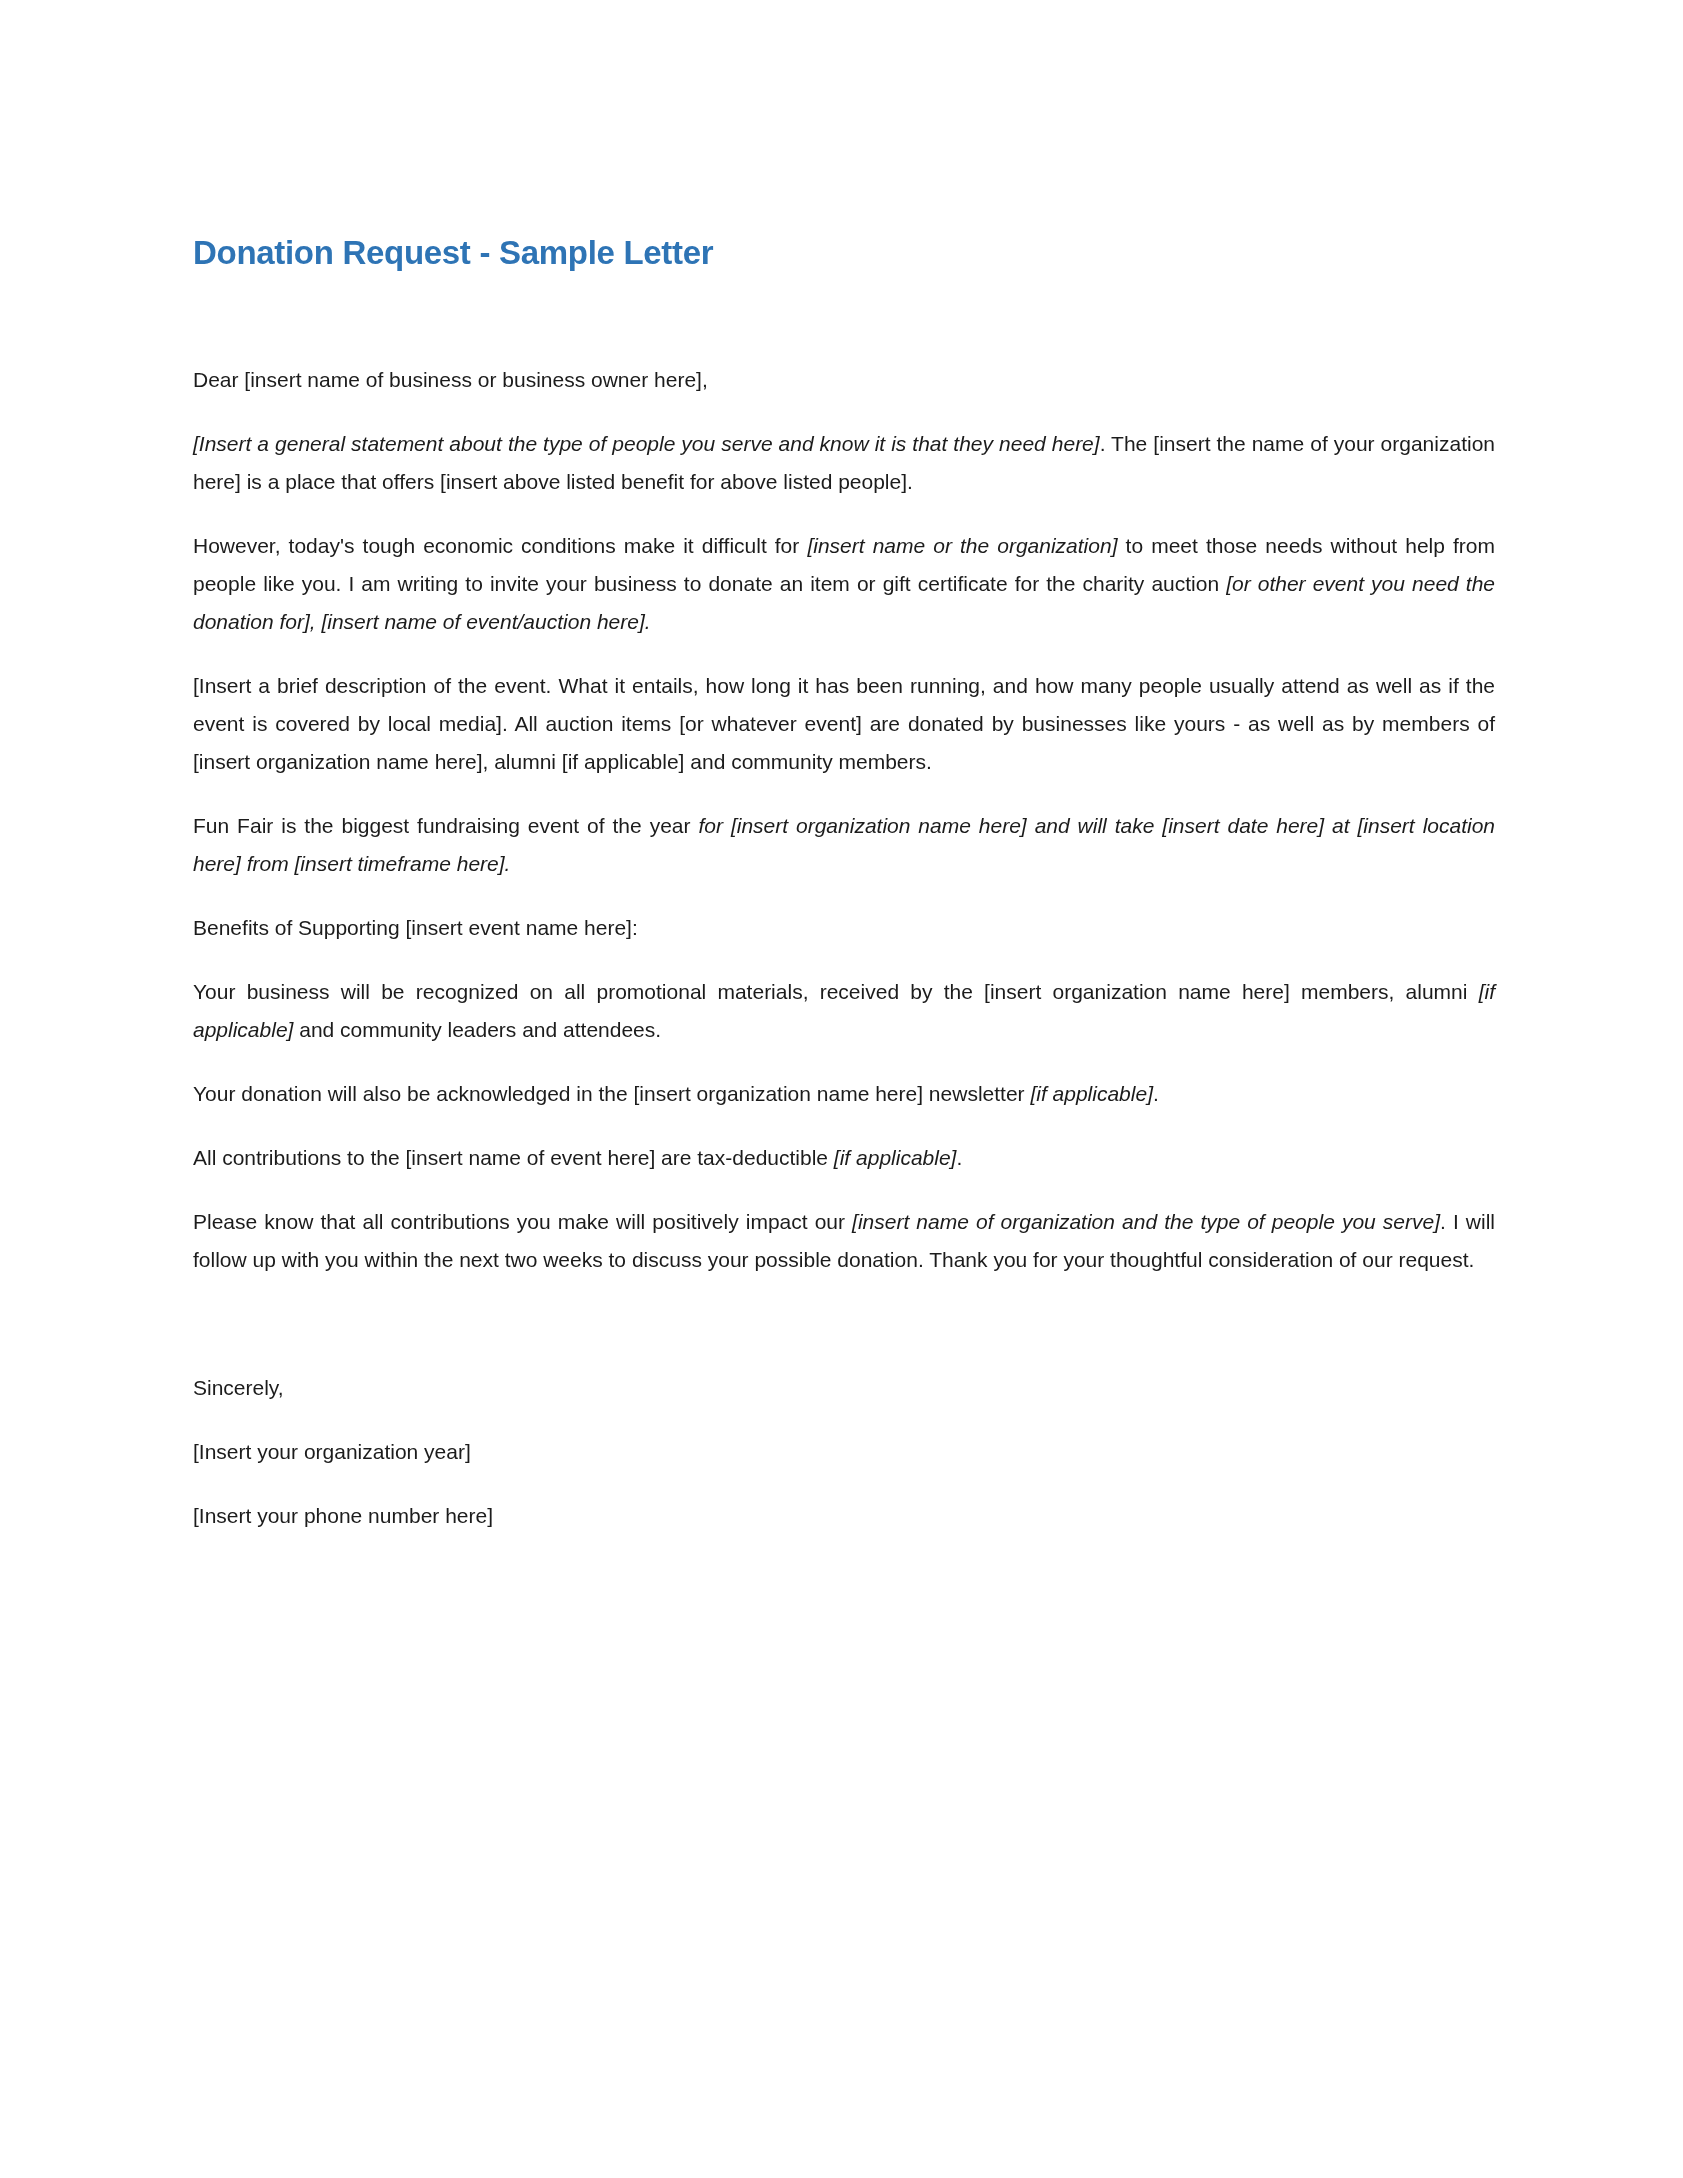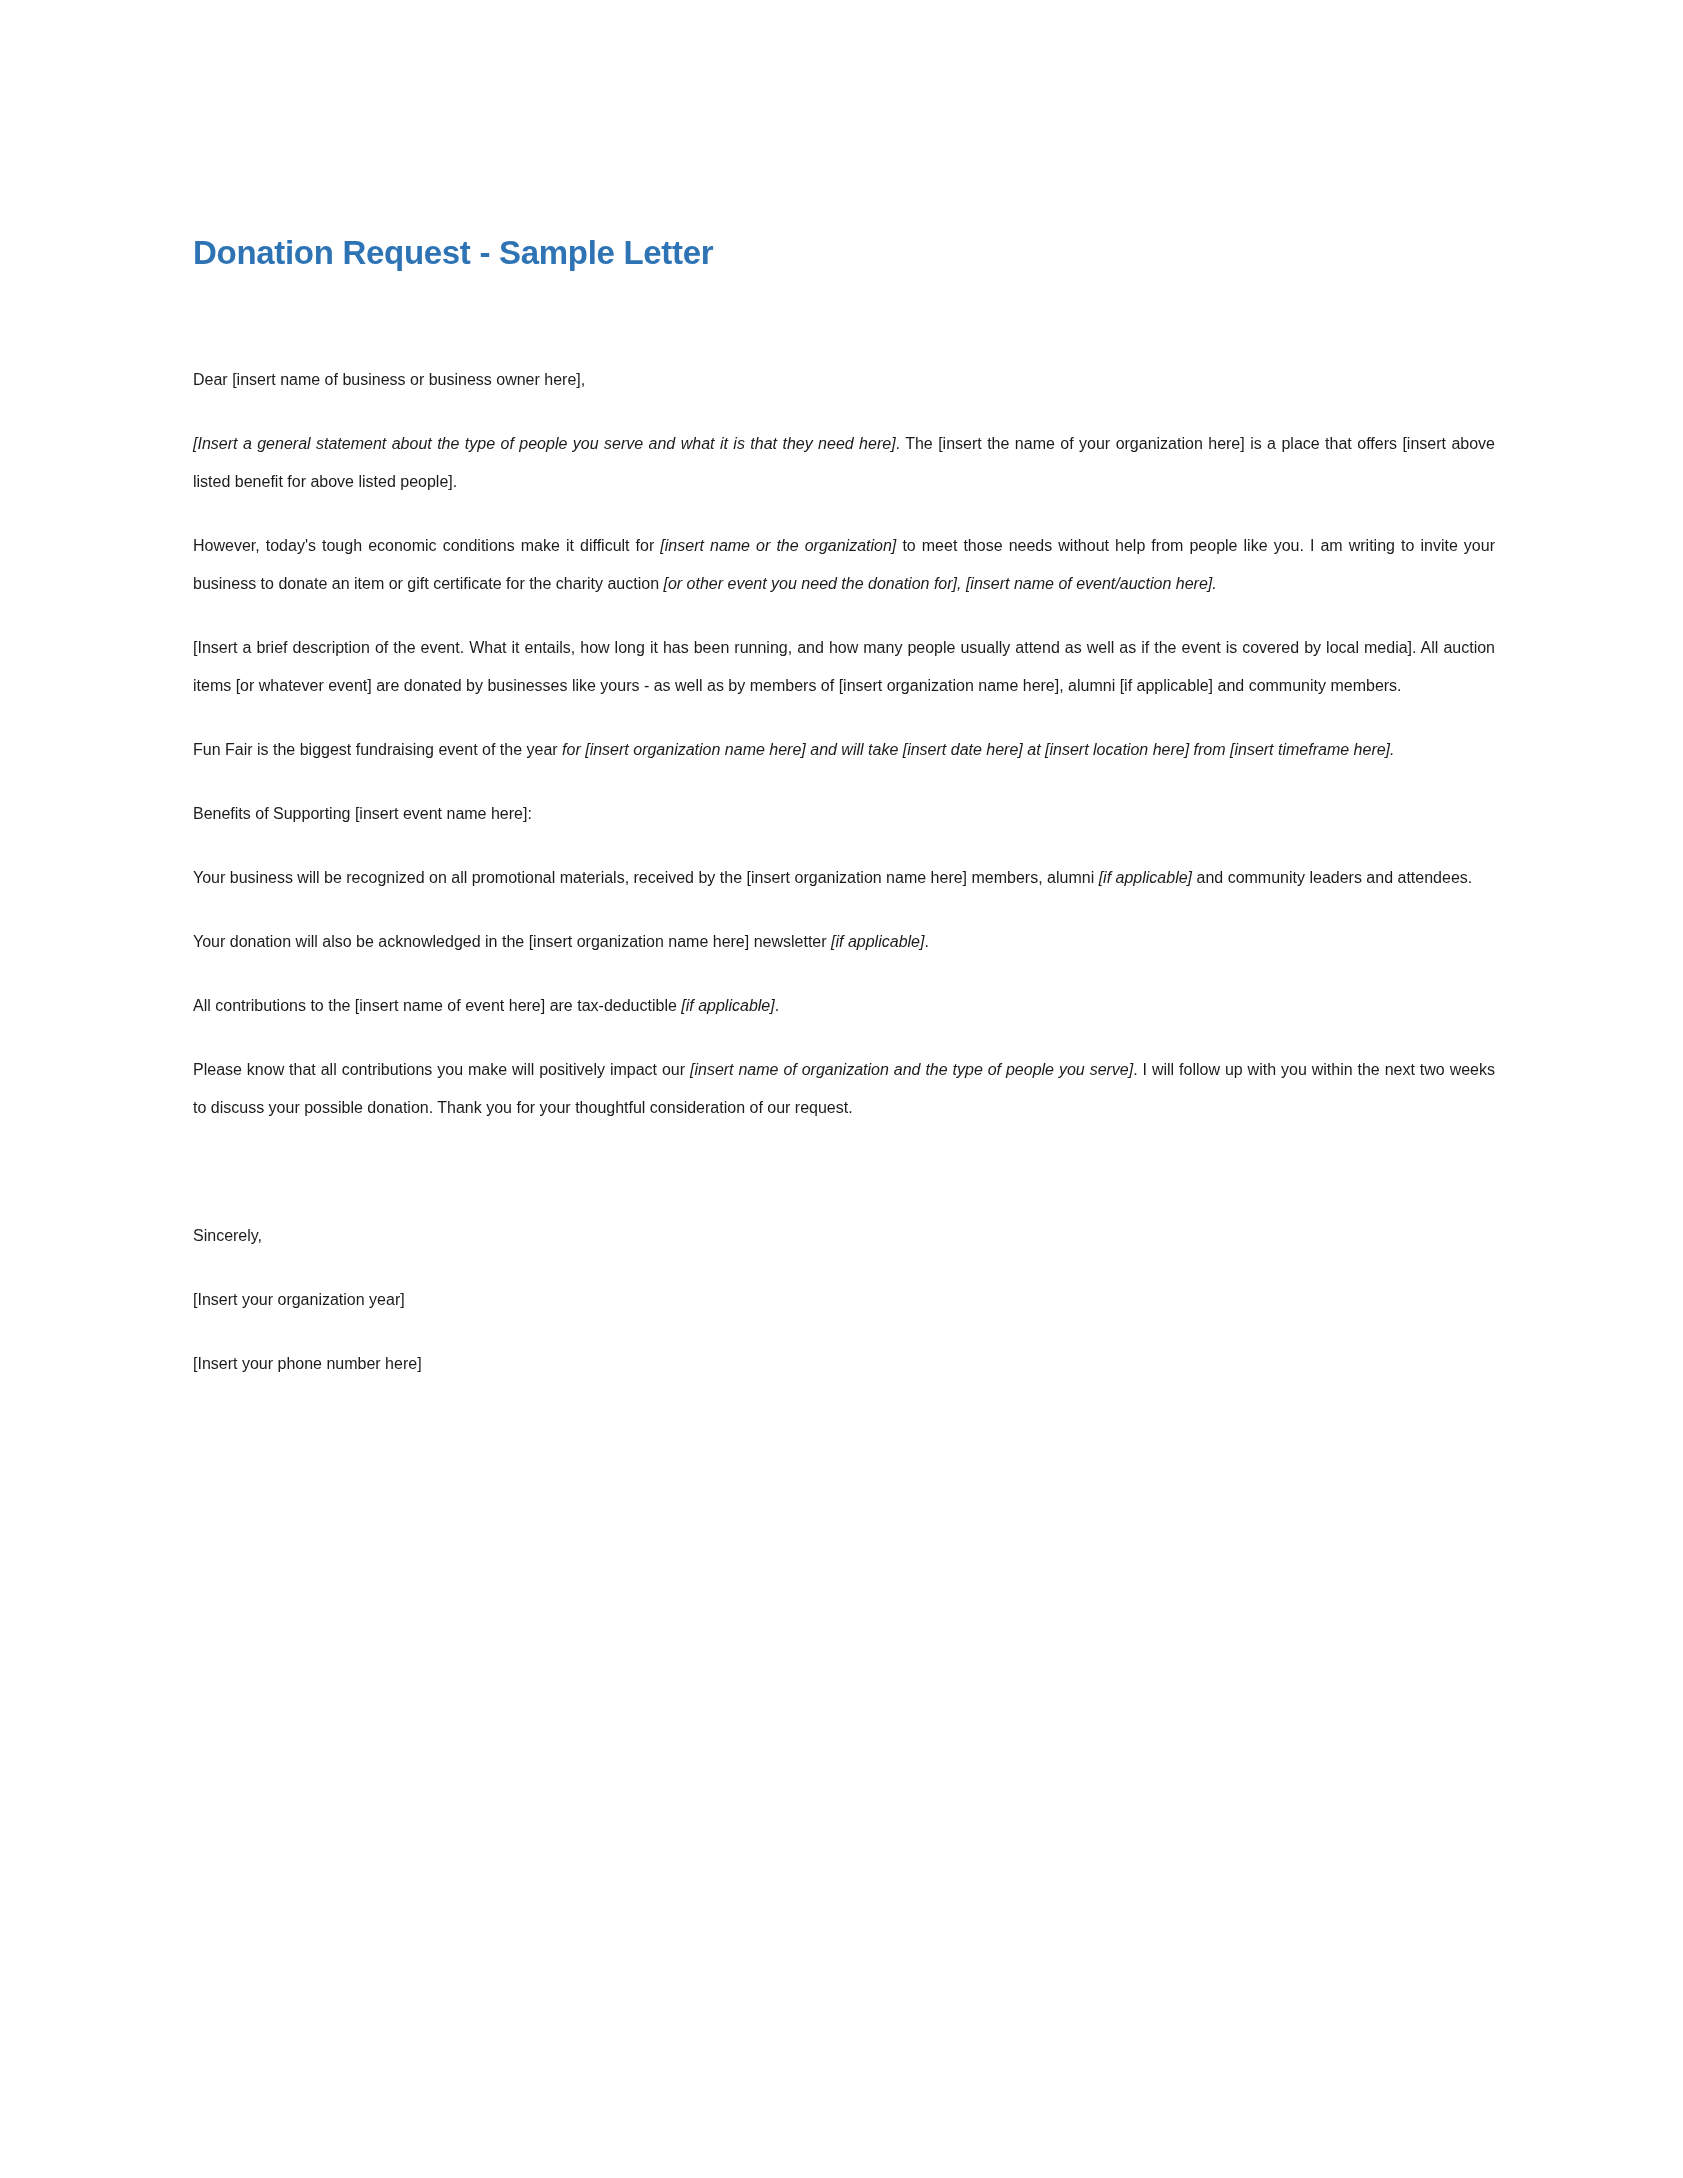--- a/index.html
+++ b/index.html
@@ -19,36 +19,36 @@
   h1.doc-title {
     margin: 0 0 87px 0;
     font-size: 33px;
     line-height: 42px;
     font-weight: bold;
     color: var(--accent);
     letter-spacing: -0.3px;
   }
   .body-text p {
     margin: 0 0 26px 0;
-    font-size: 16px;
+    font-size: 21px;
     line-height: 38px;
     text-align: justify;
     text-justify: inter-word;
   }
   .body-text p.spacer { height: 38px; }
   .i { font-style: italic; }
 </style>
 </head>
 <body>
 
 <div class="page">
   <h1 class="doc-title">Donation Request - Sample Letter</h1>
   <div class="body-text">
       <p><span>Dear [insert name of business or business owner here],</span></p>
-      <p><span class="i">[Insert a general statement about the type of people you serve and what it is that they need here]</span><span>. The [insert the name of your organization here] is a place that offers [insert above listed benefit for above listed people].</span></p>
+      <p><span class="i">[Insert a general statement about the type of people you serve and know it is that they need here]</span><span>. The [insert the name of your organization here] is a place that offers [insert above listed benefit for above listed people].</span></p>
       <p><span>However, today's tough economic conditions make it difficult for </span><span class="i">[insert name or the organization]</span><span> to meet those needs without help from people like you. I am writing to invite your business to donate an item or gift certificate for the charity auction </span><span class="i">[or other event you need the donation for], [insert name of event/auction here].</span></p>
       <p><span>[Insert a brief description of the event. What it entails, how long it has been running, and how many people usually attend as well as if the event is covered by local media]. All auction items [or whatever event] are donated by businesses like yours - as well as by members of [insert organization name here], alumni [if applicable] and community members.</span></p>
       <p><span>Fun Fair is the biggest fundraising event of the year </span><span class="i">for [insert organization name here] and will take [insert date here] at [insert location here] from [insert timeframe here].</span></p>
       <p><span>Benefits of Supporting [insert event name here]:</span></p>
       <p><span>Your business will be recognized on all promotional materials, received by the [insert organization name here] members, alumni </span><span class="i">[if applicable]</span><span> and community leaders and attendees.</span></p>
       <p><span>Your donation will also be acknowledged in the [insert organization name here] newsletter </span><span class="i">[if applicable]</span><span>.</span></p>
       <p><span>All contributions to the [insert name of event here] are tax-deductible </span><span class="i">[if applicable]</span><span>.</span></p>
       <p><span>Please know that all contributions you make will positively impact our </span><span class="i">[insert name of organization and the type of people you serve]</span><span>. I will follow up with you within the next two weeks to discuss your possible donation. Thank you for your thoughtful consideration of our request.</span></p>
       <p class="spacer"></p>
       <p><span>Sincerely,</span></p>

